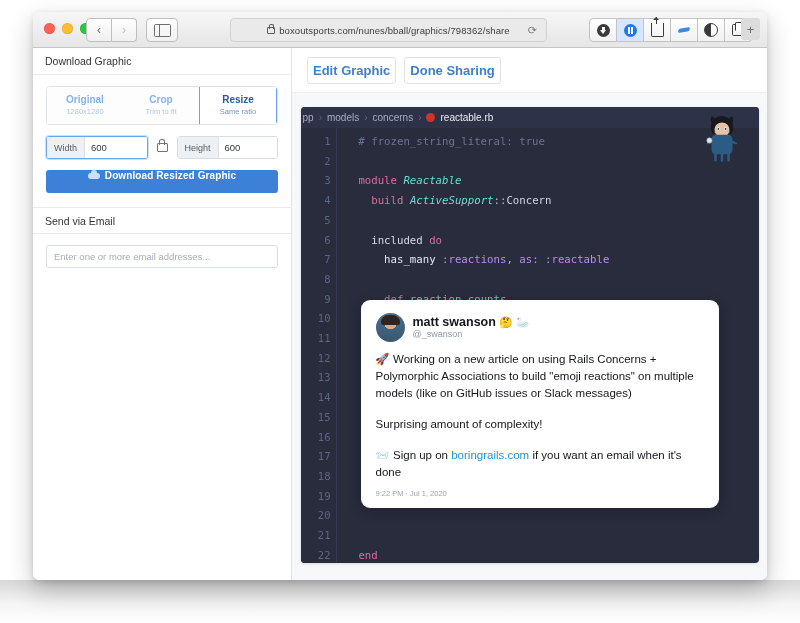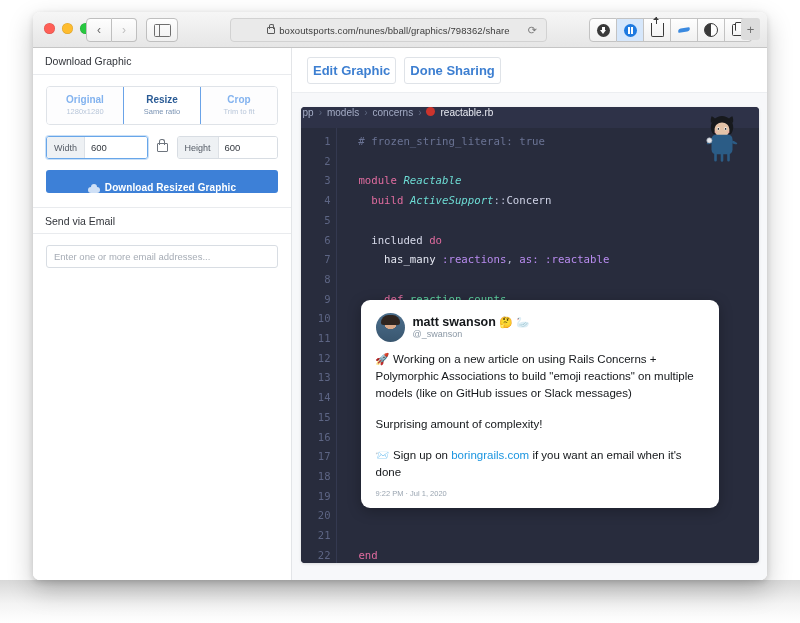--- a/index.html
+++ b/index.html
@@ -126,21 +126,21 @@
   .fieldgrp{display:flex;border:1px solid #d8dde3;border-radius:3px;overflow:hidden;height:21px;flex:1;}
   .fieldgrp.focus{border-color:#68a6e9;box-shadow:0 0 0 1px rgba(104,166,233,.35);}
   .flabel{background:#eef1f4;color:#555c66;font-size:9px;display:flex;align-items:center;
     padding:0 7px;border-right:1px solid #dde1e6;}
   .fval{flex:1;display:flex;align-items:center;padding:0 6px;font-size:9.5px;color:#33383f;background:#fff;}
   .lockicon{width:9px;height:7px;border:1.3px solid #6e757e;border-radius:1px;position:relative;margin:0 9px;}
   .lockicon:before{content:"";position:absolute;left:1.4px;top:-5px;width:4px;height:5px;
     border:1.3px solid #6e757e;border-bottom:none;border-radius:2.5px 2.5px 0 0;}
   .bigbtn{
     margin-top:11px;height:23px;background:#3d80d7;border-radius:3px;color:#fff;
-    display:flex;align-items:flex-end;justify-content:center;gap:5px;
+    display:flex;align-items:flex-start;justify-content:center;gap:5px;
     font-size:10px;font-weight:700;letter-spacing:.1px;
   }
   .bigbtn.soft{background:#6fa2e3;font-weight:700;}
   .cloud{width:12px;height:9px;position:relative;}
   .cloud:before{content:"";position:absolute;left:0;top:3px;width:12px;height:6px;
     background:#cfe0f6;border-radius:5px;}
   .cloud:after{content:"";position:absolute;left:3px;top:0px;width:6px;height:6px;
     background:#cfe0f6;border-radius:50%;}
   .sect-head{
     margin-top:14px;border-top:1px solid #e9ebee;border-bottom:1px solid #e9ebee;
@@ -163,21 +163,21 @@
     border:1px solid #dfe3e8;background:#fff;border-radius:3px;padding:5px 5px;
     font-size:13px;color:#3d7fd1;font-weight:700;
   }
   .graphicwrap{padding:14px 0 0 0;display:flex;justify-content:center;}
   
   .graphic{
     position:relative;width:458px;height:456px;background:#282c3d;border-radius:4px;
     overflow:hidden;box-shadow:0 1px 3px rgba(0,0,0,.12);
   }
   .gbar{
-    height:21px;background:#2e3248;display:flex;align-items:flex-start;gap:5px;
+    height:21px;background:#2e3248;display:flex;align-items:center;gap:5px;
     padding-left:2px;font-size:10px;color:#9aa3bd;overflow:hidden;white-space:nowrap;
   }
   .gbar .crumb{color:#a3abc4;}
   .gbar .sep{color:#5d667f;}
   .gbar .rubygem{width:9px;height:9px;border-radius:50%;background:#cc342d;display:inline-block;}
   .gbar .fname{color:#e8eaf2;}
   .codearea{position:relative;height:435px;display:flex;}
   .gutter{
     width:30px;flex:0 0 30px;background:#282c3d;color:#5d6584;font-size:10.5px;
     font-family:"DejaVu Sans Mono",monospace;text-align:right;padding-top:4px;
@@ -278,27 +278,27 @@
       <div id="leftpanel">
         <div class="lp-head">Download Graphic</div>
 
         <div class="lp-body">
 
           <div class="segments">
             <div class="seg">
               <div class="t">Original</div>
               <div class="s">1280x1280</div>
             </div>
+            <div class="seg">
+              <div class="t">Crop</div>
+              <div class="s">Trim to fit</div>
+            </div>
             <div class="seg sel">
               <div class="t">Resize</div>
               <div class="s">Same ratio</div>
-            </div>
-            <div class="seg">
-              <div class="t">Crop</div>
-              <div class="s">Trim to fit</div>
             </div>
           </div>
 
           <div class="dimrow">
             <div class="fieldgrp focus">
               <div class="flabel">Width</div>
               <div class="fval">600</div>
             </div>
             <span class="lockicon"></span>
             <div class="fieldgrp">

